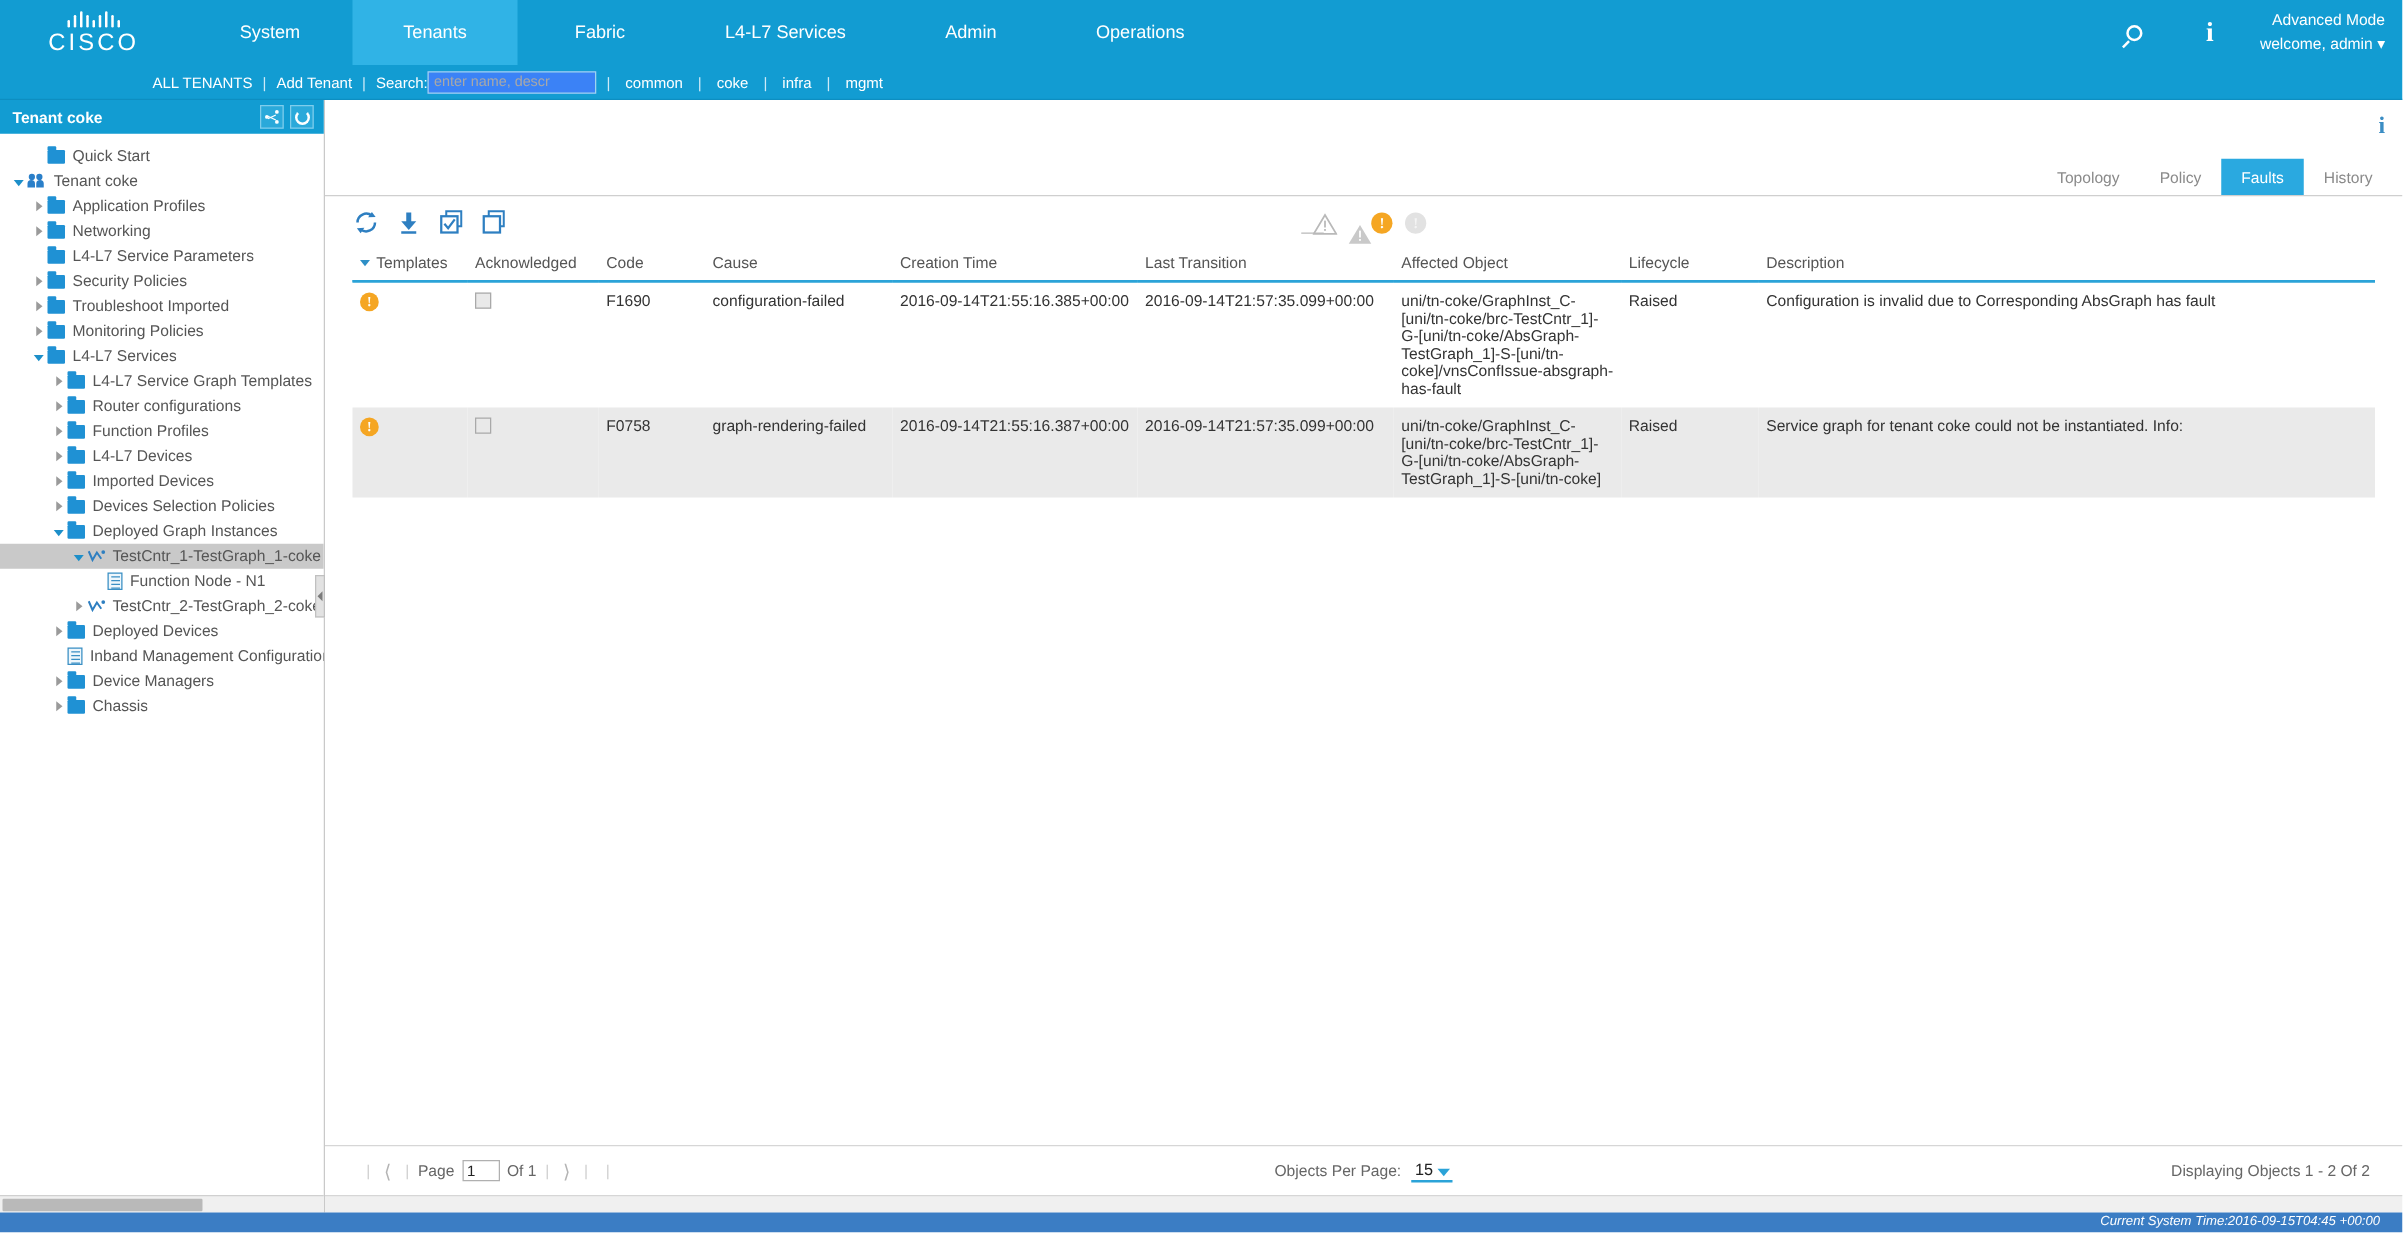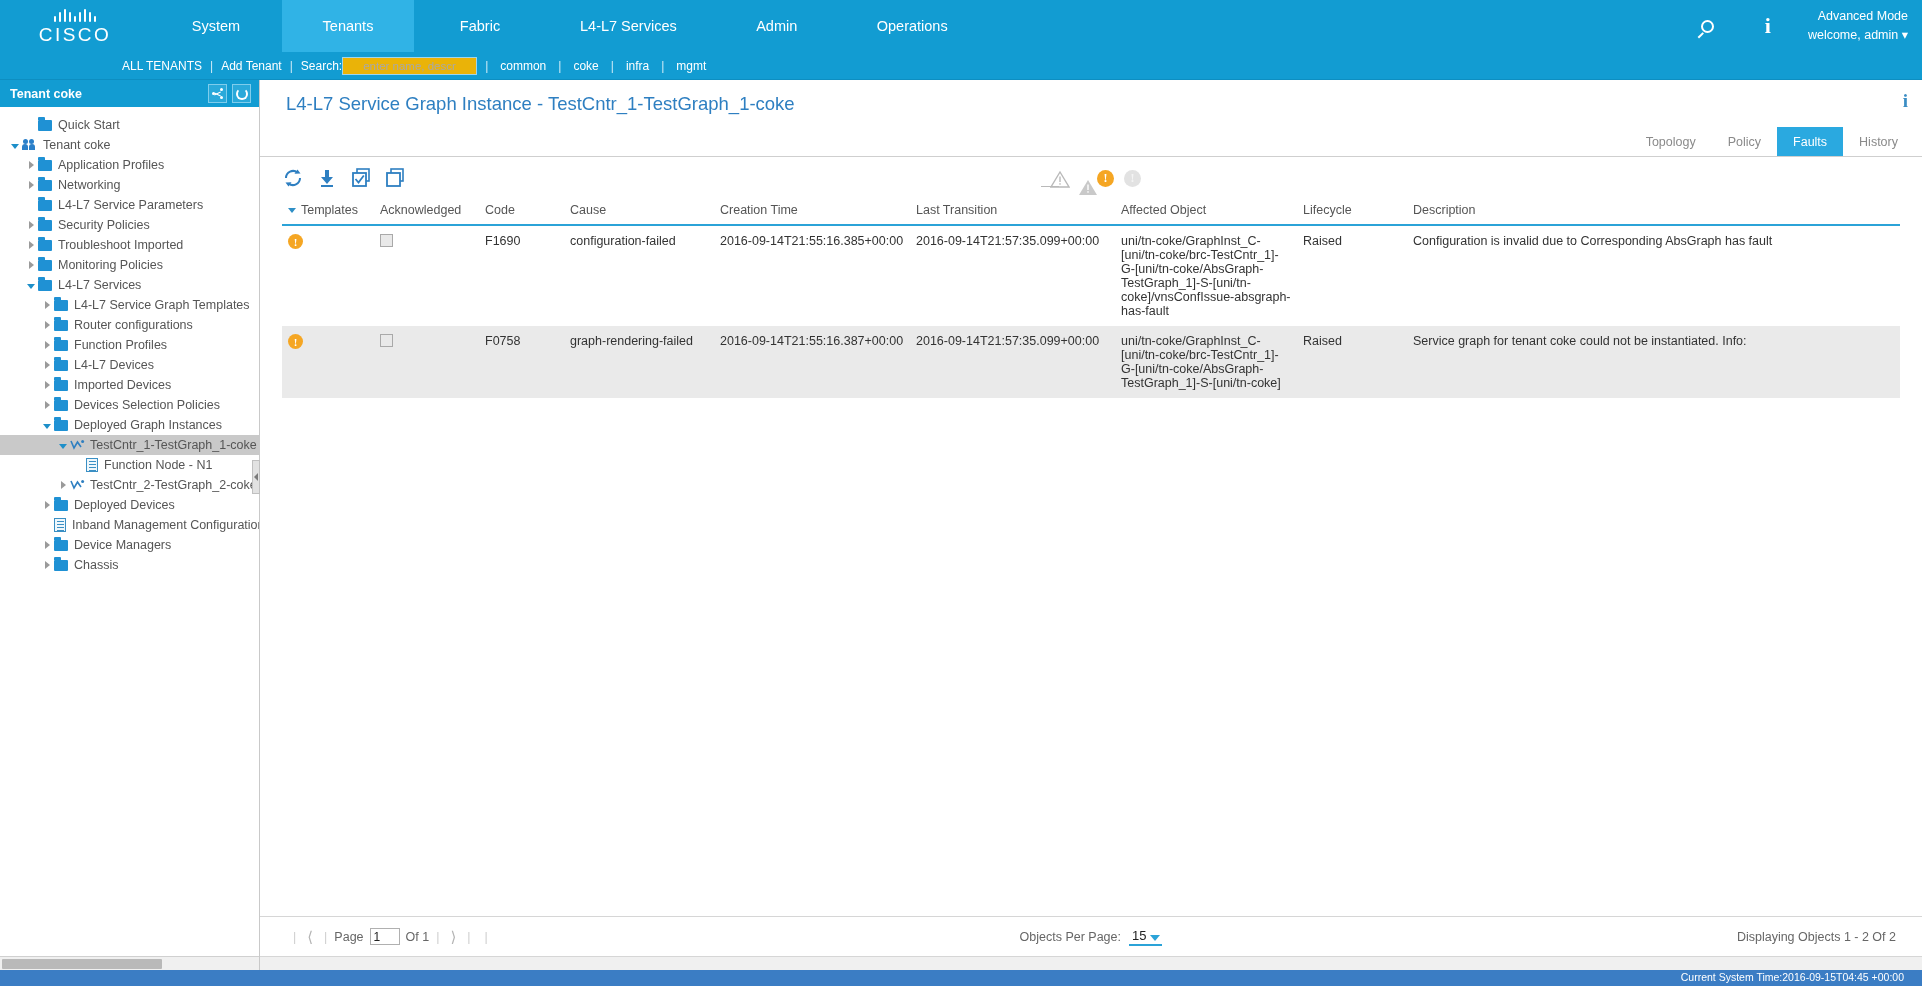--- a/index.html
+++ b/index.html
@@ -82,22 +82,22 @@
     height: 28px; background: #129cd2;
     display:flex; align-items: center;
     padding-left: 122px; flex: none;
     color: #fff; font-size: 12px;
     border-bottom: 1px solid #0d8ec1;
   }
   .subnav a { color:#fff; text-decoration: none; cursor: pointer; }
   .subnav .sep { margin: 0 8px; color: #cdeaf7; }
   .subnav .lbl { margin-right: 0; }
   .subnav input {
-    width: 135px; height: 18px; border: 1px solid #9dd5ee; background: #eab308;
-    font-size: 11.5px; color: #333; padding: 1px 20px;
+    width: 135px; height: 18px; border: 1px solid #9dd5ee; background: #3b82f6;
+    font-size: 11.5px; color: #333; padding: 1px 4px;
     font-family: "Liberation Sans", sans-serif;
   }
   .subnav input::placeholder { color: #a8a8a8; }
   .subnav .tn { margin: 0 4px; }
 
   
   .body-wrap { flex: 1; display: flex; min-height: 0; position: relative; }
 
   
   .sidebar {
@@ -311,20 +311,21 @@
   }
   .pg-right { margin-left: auto; color: #666; }
 
   
   .statusbar {
     height: 16px; background: #3b7dc4; flex: none; position: relative;
   }
   .statusbar .txt {
     position: absolute; right: 18px; top: 1px; color: #fff; font-size: 10.5px;
     font-family: "Liberation Sans", sans-serif;
+    font-style: italic;
   }
   .main-scroll-h {
     height: 14px; background: #f0f0f0; border-top: 1px solid #d6d6d6; flex:none;
   }
 </style>
 </head>
 <body>
 
 <div class="app">
 
@@ -535,21 +536,20 @@
         </div>
       <div class="sb-collapse"></div>
       <div class="sb-scroll-h">
         <div class="thumb"></div>
       </div>
     </div>
 
     <div class="main">
 
       <div class="page-title-bar">
-        <div class="page-title">L4-L7 Service Graph Instance - TestCntr_1-TestGraph_1-coke</div>
         <div class="title-info">i</div>
       </div>
 
       <div class="tabs-row">
         <div class="tab">Topology</div>
         <div class="tab">Policy</div>
         <div class="tab active">Faults</div>
         <div class="tab">History</div>
       </div>
 

